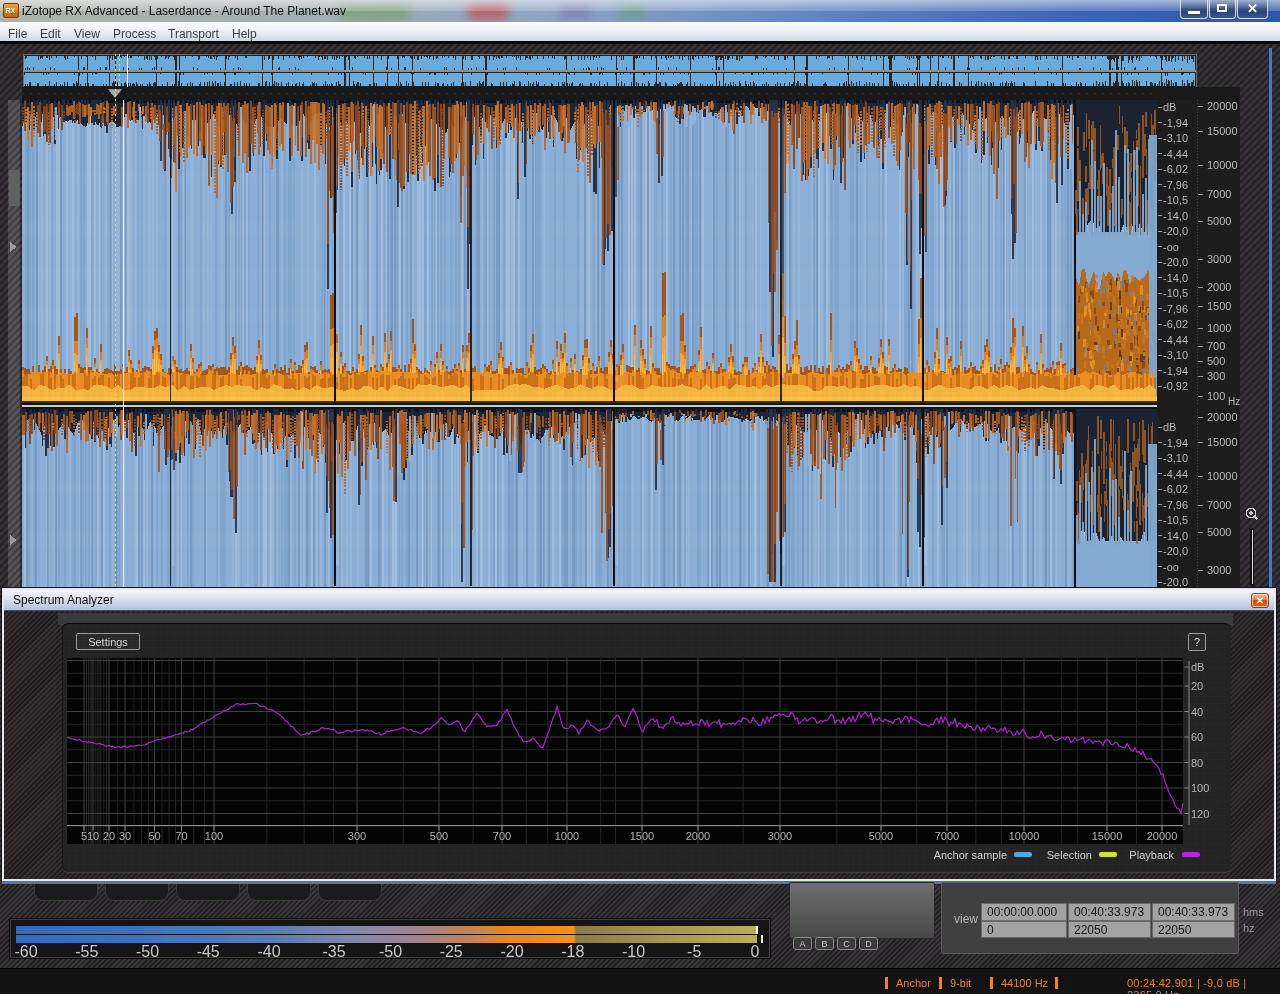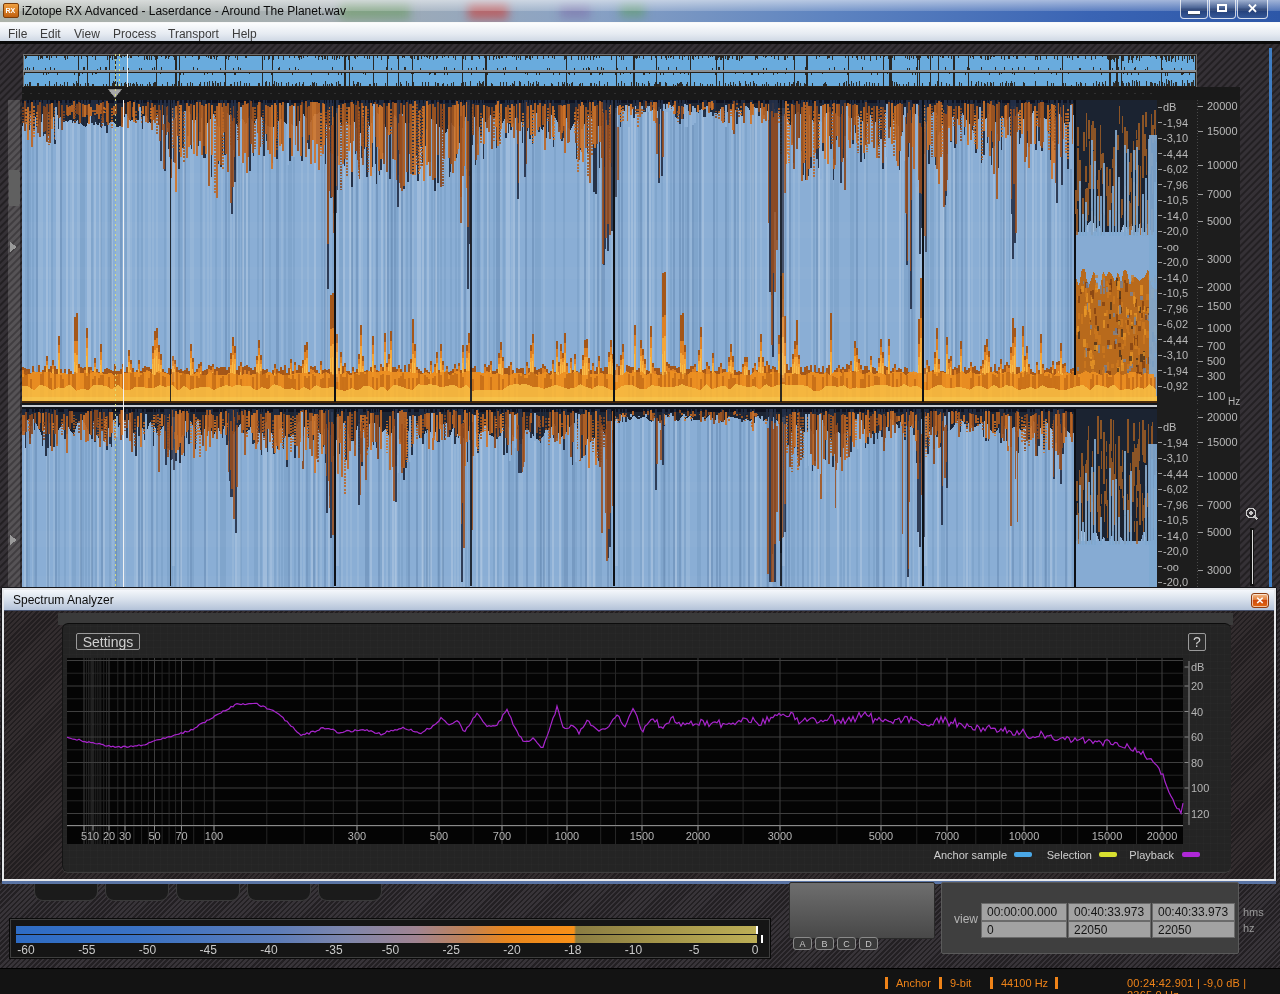--- a/index.html
+++ b/index.html
@@ -12,26 +12,26 @@
 #appicon{position:absolute;left:3px;top:3px;width:16px;height:15px;background:linear-gradient(#f0a040,#c06010);border:1px solid #7a3c08;border-radius:2px}
 #appicon:after{content:"RX";position:absolute;left:1.5px;top:3px;font-size:7px;font-weight:bold;color:#fff}
 .winbtn{position:absolute;top:0;height:19px;border:1px solid rgba(255,255,255,.75);border-top:none;background:linear-gradient(rgba(160,175,200,.45),rgba(40,60,100,.5) 45%,rgba(20,35,70,.55) 50%,rgba(60,85,130,.45));border-radius:0 0 4px 4px;color:#fff}
 #menubar{left:0;top:22px;width:1280px;height:19px;background:linear-gradient(#fcfdfe,#e6ebf2 60%,#cfd8e4);border-top:1px solid #f8f8f8}
 #menubar span{position:absolute;top:4px;font-size:12px;color:#3c3c3c}
 #blackline{left:0;top:41px;width:1280px;height:3px;background:#0a0a0a}
 #sawin{left:2px;top:588px;width:1274px;height:293px;background:repeating-linear-gradient(135deg,#332d2f 0 1.8px,#221e20 1.8px 3.6px);border:2px solid #e5e7ea;box-shadow:0 3px 0 #5a74a4,-1px 0 0 #16161a,1px 0 0 #16161a,0 -1px 0 #16161a}
 #satitle{position:absolute;left:0;top:0;width:1270px;height:21px;background:linear-gradient(#f4f7fb,#d6dfeb 50%,#b3c2d8);color:#0d0d0d;font-size:12px;line-height:21px;padding-left:9px;border-bottom:1px solid #45506b}
 #saclose{position:absolute;right:5px;top:3px;width:18px;height:15px;border-radius:3px;background:linear-gradient(#f4bd8c,#e07b3a 45%,#ce4a10 50%,#e2660f);border:1px solid #903c10;box-shadow:inset 0 0 0 1px rgba(255,255,255,.6);color:#fff;font-size:10px;font-weight:bold;text-align:center;line-height:14px}
 #sapanel{position:absolute;left:58px;top:33px;width:1169px;height:249px;background:#242424;border-radius:6px;box-shadow:inset 0 1px 0 #0c0c0c,inset 1px 0 0 #141414,0 1px 0 #3e3e3e;background-image:repeating-linear-gradient(0deg,rgba(255,255,255,.012) 0 1px,transparent 1px 7px),repeating-linear-gradient(90deg,rgba(255,255,255,.012) 0 1px,transparent 1px 7px)}
-.btn{position:absolute;border:1px solid #9a9a9a;border-radius:2px;color:#d0d0d0;font-size:14px;text-align:center;background:rgba(255,255,255,.03)}
+.btn{position:absolute;border:1px solid #9a9a9a;border-radius:2px;color:#d0d0d0;font-size:11px;text-align:center;background:rgba(255,255,255,.03)}
 #bottombg{left:0;top:884px;width:1280px;height:84px}
 .tbtn{position:absolute;top:884px;width:64px;height:17px;border-radius:0 0 9px 9px;background:#1b1b1b;border:1px solid #3a3a3a;border-top:none}
 #meter{left:10px;top:919px;width:760px;height:39px;background:#151515;border:1px solid #3e3e3e;box-shadow:0 0 0 1px #0a0a0a}
 .mbar{position:absolute;left:5px;width:741px;height:8px}
-#meterlabels span{position:absolute;top:943px;font-size:12px;color:#c9c9c9;transform:translateX(-50%)}
+#meterlabels span{position:absolute;top:943px;font-size:16px;color:#c9c9c9;transform:translateX(-50%)}
 #presetpanel{left:789px;top:882px;width:146px;height:57px;background:linear-gradient(#6e6e6e,#484848);border:1px solid #2a2a2a;border-radius:2px}
 .abcd{position:absolute;top:937px;width:19px;height:13px;border:1px solid #8a8a8a;border-radius:3px;font-size:9px;color:#c5c5c5;text-align:center;line-height:12px;background:#3a3a3a}
 #timepanel{left:941px;top:882px;width:298px;height:72px;background:#3f3f3f;border:1px solid #5a5a5a;border-radius:2px}
 .tcell{position:absolute;background:#a2a2a2;color:#151515;font-size:12px;padding:1px 0 0 5px;border:1px solid #6a6a6a}
 #statusbar{left:0;top:968px;width:1280px;height:26px;background:#131313;border-top:1px solid #000}
 #statusbar span{position:absolute;top:8px;font-size:11px;color:#ef8318}
 #statusbar .sep{position:absolute;top:8px;width:3px;height:12px;background:#ef8318}
 
 </style></head><body>
 <div id="root">

